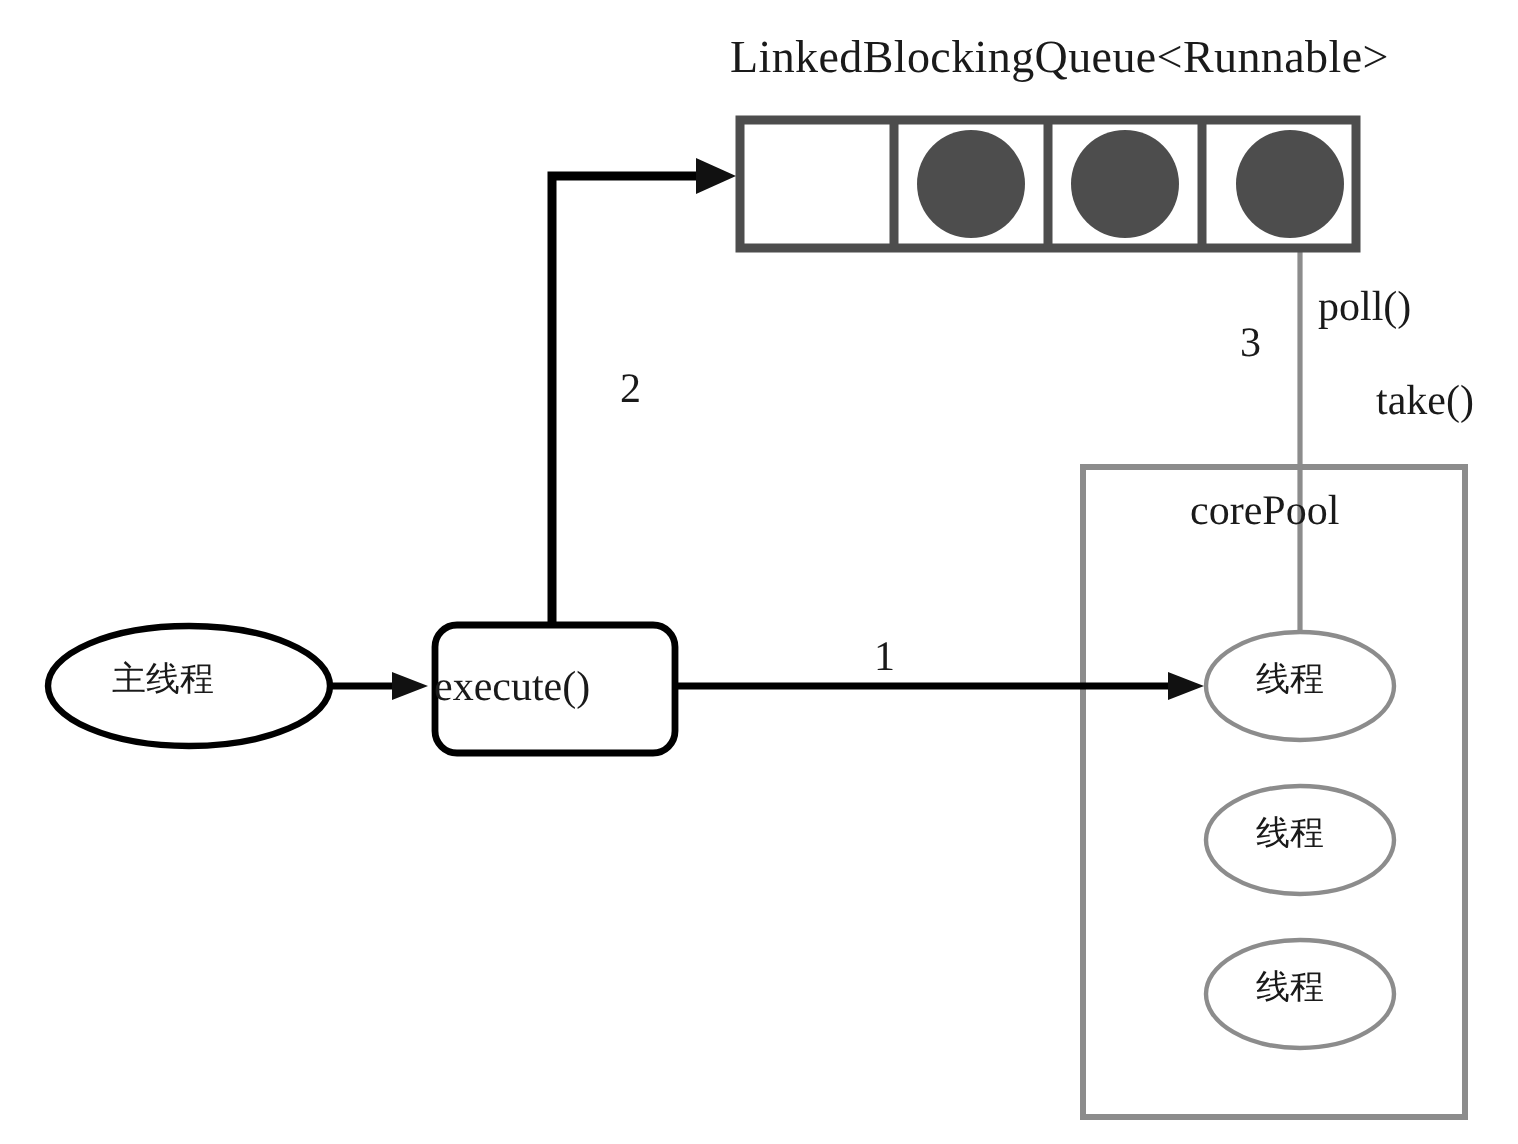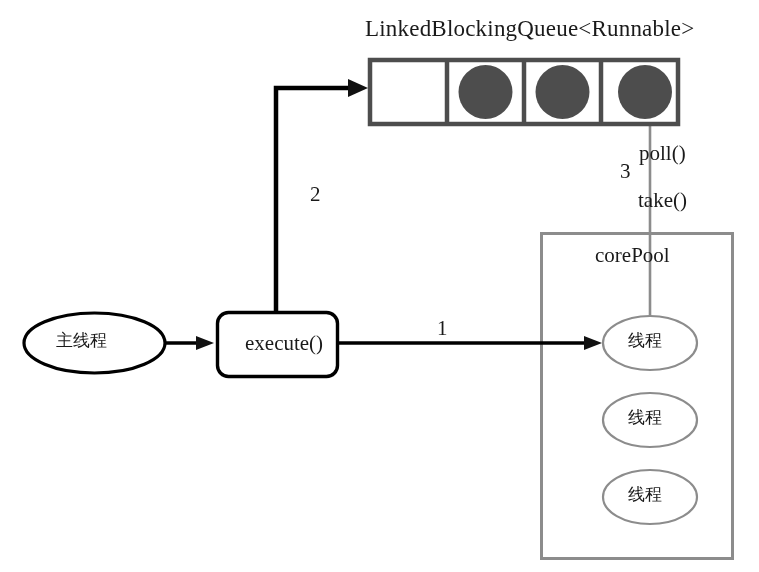--- a/index.html
+++ b/index.html
@@ -100,29 +100,29 @@
   </svg>
 
   <div class="lbl title-lbl" style="left:365px; top:17px;">LinkedBlockingQueue&lt;Runnable&gt;</div>
 
   <div class="lbl step-lbl" style="left:310px; top:184px;">2</div>
 
   <div class="lbl step-lbl" style="left:437px; top:318px;">1</div>
 
   <div class="lbl step-lbl" style="left:620px; top:161px;">3</div>
 
-  <div class="lbl op-lbl" style="left:639px; top:143px;">poll()</div>
+  <div class="lbl op-lbl" style="left:659px; top:143px;">poll()</div>
 
-  <div class="lbl op-lbl" style="left:638px; top:190px;">take()</div>
+  <div class="lbl op-lbl" style="left:688px; top:190px;">take()</div>
 
   <div class="lbl pool-lbl" style="left:595px; top:245px;text-align:center;">corePool</div>
 
   <div class="lbl cjk" style="left:56px; top:332px;">主线程</div>
 
-  <div class="lbl node-lbl" style="left:245px; top:333px;">execute()</div>
+  <div class="lbl node-lbl" style="left:217px; top:333px;">execute()</div>
 
   <div class="lbl cjk" style="left:628px; top:332px;">线程</div>
 
   <div class="lbl cjk" style="left:628px; top:409px;">线程</div>
 
   <div class="lbl cjk" style="left:628px; top:486px;">线程</div>
 
 </div>
 
 </body></html>

